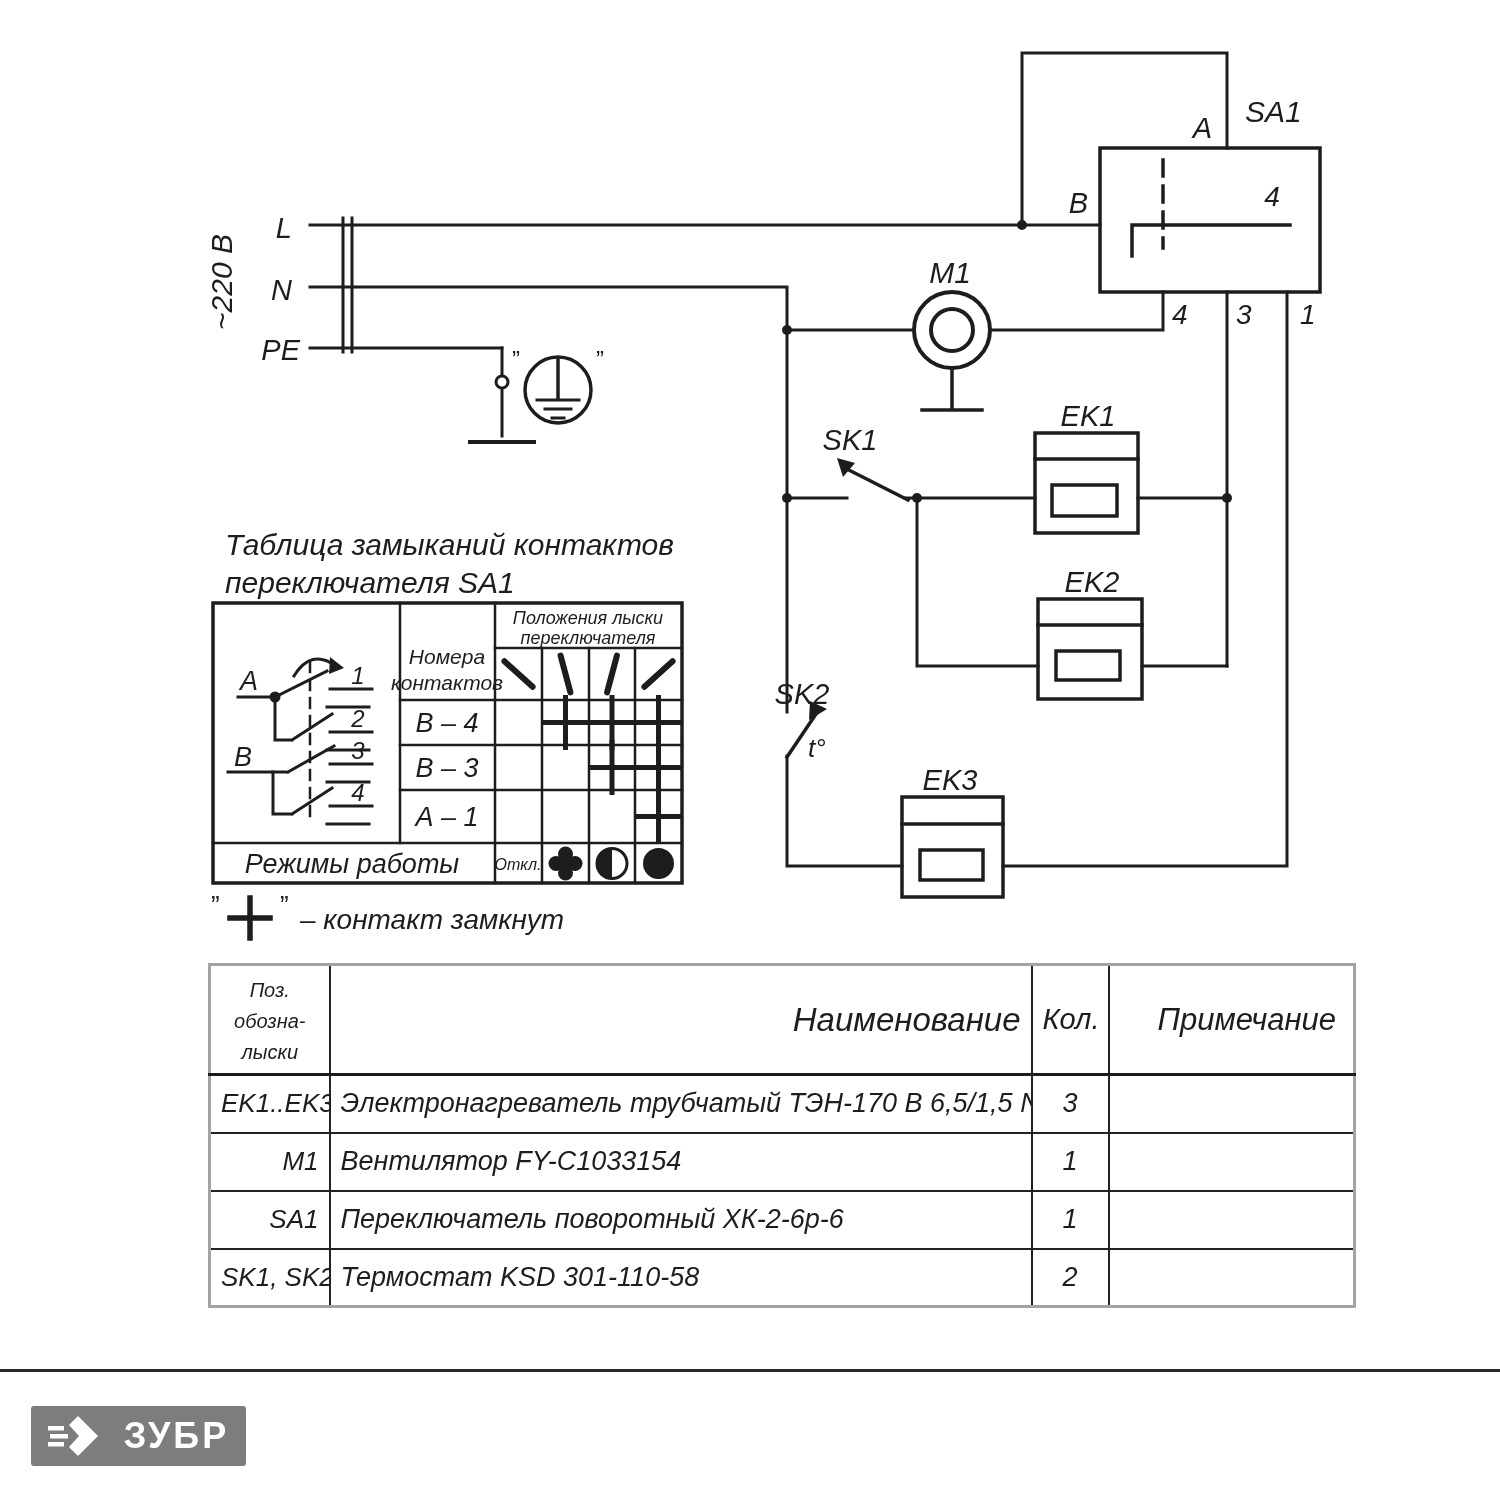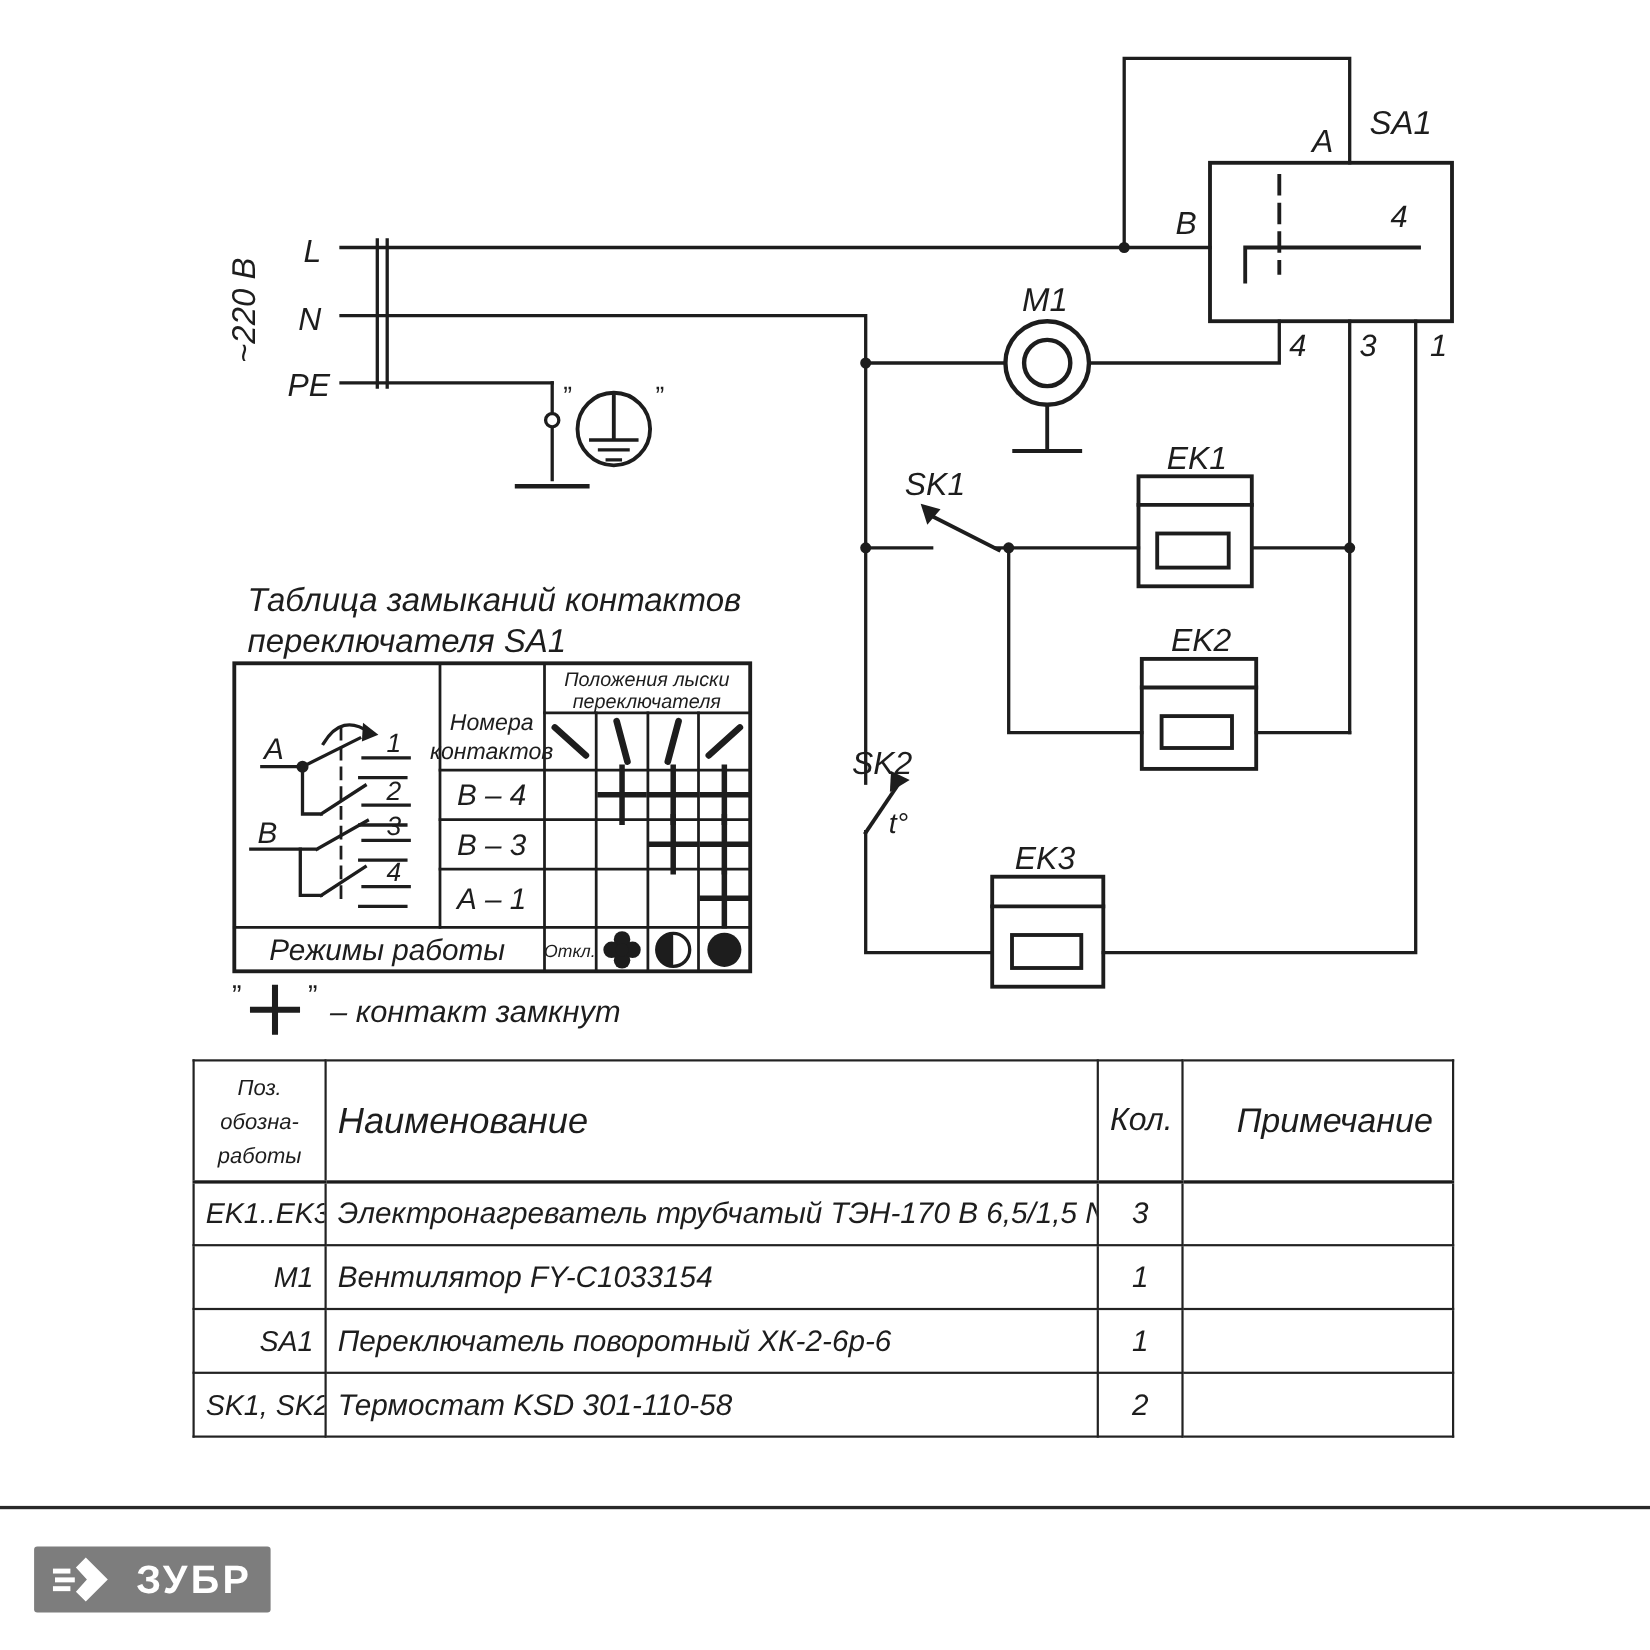--- a/index.html
+++ b/index.html
@@ -6,29 +6,29 @@
   .page{position:relative;width:1500px;height:1500px;background:#ffffff;overflow:hidden;
         font-family:"Liberation Sans",sans-serif;color:#1d1d1d;}
   svg text{font-family:"Liberation Sans",sans-serif;fill:#1d1d1d;}
   .it{font-style:italic;}
   
   .parts{position:absolute;left:175px;top:963px;width:1145px;border-collapse:collapse;
          table-layout:fixed;font-style:italic;color:#1d1d1d;}
   .parts td{border:2px solid #222;padding:0 10px;overflow:hidden;white-space:nowrap;}
   .parts .hdr td{border-bottom:3px solid #1b1b1b;}
   .parts .poshdr{font-size:20px;line-height:31px;text-align:center;padding-top:4px;}
-  .parts .namehdr{font-size:33px;text-align:left;}
+  .parts .namehdr{font-size:33px;text-align:right;}
   .parts .qtyhdr{font-size:29px;}
   .parts .notehdr{font-size:31px;text-align:center;padding-left:41px;}
   .parts .pos{font-size:26px;text-align:right;}
   .parts .nm{font-size:27px;}
   .parts .qty{font-size:27px;text-align:center;}
   .parts tr.r{height:58px;}
   .parts tr.hdr{height:110px;}
-  .parts{border:1px solid #a3a3a3;}
+  .parts{border:3px solid #a3a3a3;margin-left:33px;}
   
   .divider{position:absolute;left:0;top:1369px;width:1500px;height:3px;background:#2a2a2a;}
   .logo{position:absolute;left:31px;top:1406px;width:215px;height:60px;background:#7d7d7d;
         border-radius:3px;display:flex;align-items:center;justify-content:center;gap:24px;}
   .logo .brand{color:#fff;font-weight:bold;font-size:36px;letter-spacing:3px;}
   .caption{position:absolute;left:289px;top:1414px;font-size:35px;white-space:nowrap;color:#3a3a3a;}
   .caption b{color:#0f0f0f;font-weight:bold;}
 </style>
 </head>
 <body>
@@ -219,21 +219,21 @@
         <col style="width:120px">
         <col style="width:702px">
         <col style="width:77px">
         <col style="width:246px">
       </colgroup>
   <tbody>
         <tr class="hdr">
     <td class="poshdr">
       <div>Поз.</div>
       <div>обозна-</div>
-      <div>работы</div>
+      <div>лыски</div>
     </td>
     <td class="namehdr">Наименование</td>
     <td class="qtyhdr">Кол.</td>
     <td class="notehdr">Примечание</td>
   </tr>
   <tr class="r">
     <td class="pos">EK1..EK3</td>
     <td class="nm">Электронагреватель трубчатый ТЭН-170 В 6,5/1,5 N 220</td>
     <td class="qty">3</td>
     <td></td>

